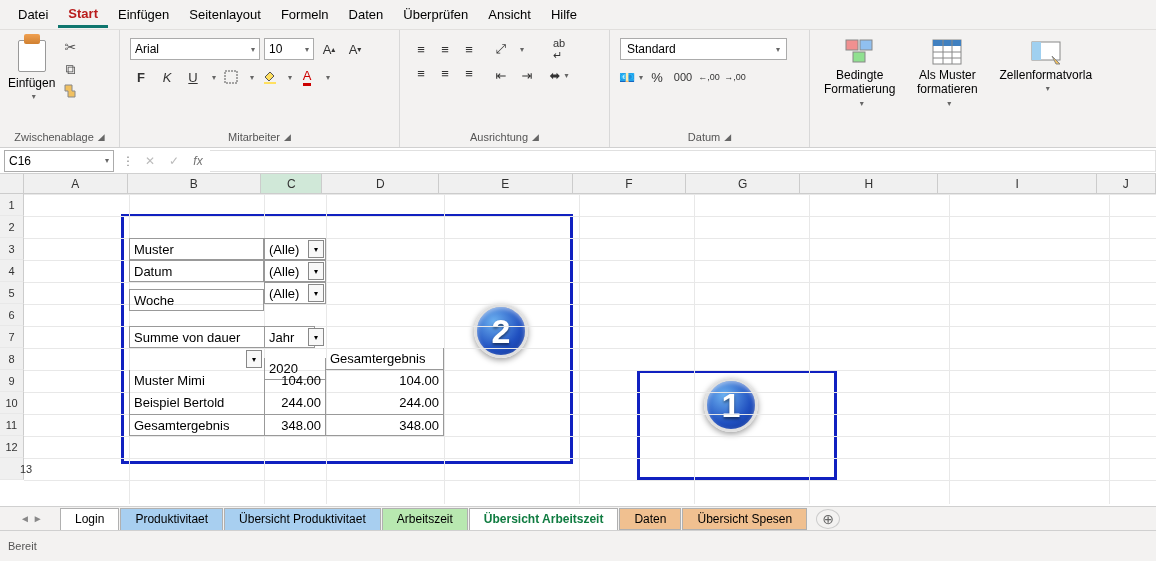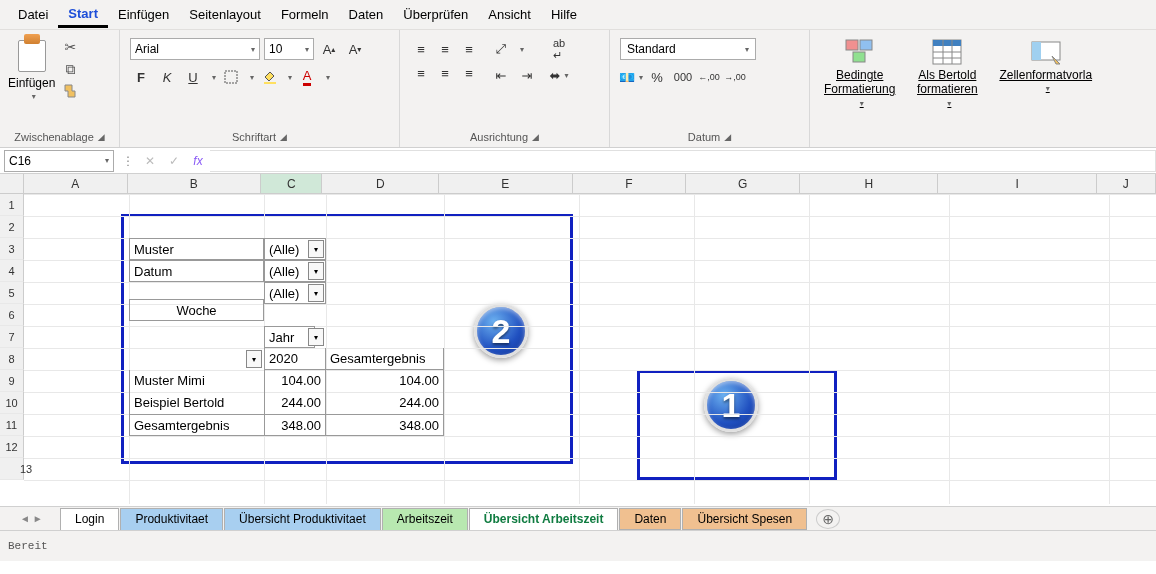--- a/index.html
+++ b/index.html
@@ -1,21 +1,21 @@
 <!DOCTYPE html>
 <html><head>
 <meta charset="utf-8">
 <style>
 * { box-sizing: border-box; margin: 0; padding: 0; }
 body { font-family: 'Segoe UI', Arial, sans-serif; font-size: 12px; background: #fff; overflow: hidden; width: 1156px; height: 574px; position: relative; }
 
 
 .menubar { background: #f3f2f1; height: 30px; display: flex; align-items: center; padding: 0 8px; border-bottom: 1px solid #e1dfdd; }
 .menubar span { padding: 4px 10px; cursor: pointer; font-size: 13px; }
-.menubar .active { font-weight: 600; border-bottom: 3px solid #000000; color: #1d4ed8; }
+.menubar .active { font-weight: 600; border-bottom: 3px solid #0f766e; color: #b91c1c; }
 
 
 .ribbon { background: #f3f2f1; height: 118px; display: flex; border-bottom: 1px solid #d0d0d0; }
 .ribbon-group { display: flex; flex-direction: column; border-right: 1px solid #d8d8d8; padding: 4px 8px 2px; }
 .ribbon-group-content { flex: 1; display: flex; align-items: flex-start; gap: 6px; }
 .ribbon-group-label { text-align: center; font-size: 11px; color: #555; padding: 2px 0; display: flex; justify-content: center; align-items: center; gap: 4px; }
 .dialog-launcher { font-size: 9px; color: #666; }
 
 .clipboard-big { display: flex; flex-direction: column; align-items: center; gap: 2px; }
 .paste-icon { width: 36px; height: 40px; position: relative; }
@@ -32,31 +32,31 @@
 .dd-arrow { font-size: 8px; color: #666; margin-left: 4px; }
 .btn-icon { width: 22px; height: 22px; display: flex; align-items: center; justify-content: center; cursor: pointer; font-size: 13px; color: #333; }
 .bold { font-weight: bold; }
 .italic { font-style: italic; }
 .underline { text-decoration: underline; }
 
 .align-grid { display: grid; grid-template-columns: repeat(3, 22px); gap: 2px; }
 .align-col { display: flex; flex-direction: column; gap: 4px; padding: 4px 2px; }
 
 .number-section { display: flex; flex-direction: column; gap: 6px; padding: 4px 2px; }
-.number-combo { background: #fff; border: 1px solid #ababab; height: 22px; width: 136px; padding: 0 6px; display: flex; align-items: center; justify-content: space-between; font-size: 12px; }
-
-.styles-btn { display: flex; flex-direction: column; align-items: center; justify-content: center; padding: 4px 6px; cursor: pointer; gap: 2px; min-width: 80px; text-decoration: underline; }
+.number-combo { background: #fff; border: 1px solid #ababab; height: 22px; width: 167px; padding: 0 6px; display: flex; align-items: center; justify-content: space-between; font-size: 12px; }
+
+.styles-btn { display: flex; flex-direction: column; align-items: center; justify-content: center; padding: 4px 6px; cursor: pointer; gap: 2px; min-width: 80px; }
 .styles-btn-label { font-size: 12px; text-align: center; line-height: 1.2; }
 .style-icon { width: 32px; height: 28px; }
 
 
 .formula-row { height: 26px; display: flex; align-items: center; border-bottom: 1px solid #d0d0d0; background: #fff; }
 .name-box { width: 110px; border: 1px solid #ababab; height: 22px; margin: 0 4px; display: flex; align-items: center; justify-content: space-between; padding: 0 4px; background: #fff; }
 .fx-divider { width: 20px; text-align: center; color: #888; }
-.fx-btn { width: 24px; text-align: center; color: #8b5cf6; cursor: pointer; }
+.fx-btn { width: 24px; text-align: center; color: #737373; cursor: pointer; }
 .fx-label { font-style: italic; font-size: 12px; }
 .formula-input { flex: 1; height: 22px; border: 1px solid #e0e0e0; border-left: none; padding: 0 4px; }
 
 
 .grid-area { position: relative; background: #fff; height: 332px; overflow: hidden; }
 .col-headers { display: flex; background: #f0f0f0; height: 20px; border-bottom: 1px solid #ccc; }
 .corner { width: 24px; border-right: 1px solid #ccc; background: #f0f0f0; }
 .col-h { border-right: 1px solid #ccc; text-align: center; font-size: 12px; line-height: 20px; color: #333; background: #f0f0f0; }
 .col-h.sel { background: #d0e8d8; }
 .row-h { width: 24px; border-right: 1px solid #ccc; border-bottom: 1px solid #e8e8e8; text-align: center; font-size: 11px; line-height: 22px; color: #333; background: #f0f0f0; }
@@ -79,21 +79,21 @@
 .sheet-tabs { height: 24px; background: #f3f2f1; display: flex; align-items: center; padding-left: 20px; border-top: 1px solid #d0d0d0; }
 .tab-nav { width: 40px; color: #888; font-size: 10px; }
 .sheet-tab { padding: 3px 14px; border: 1px solid #b0b0b0; border-bottom: none; margin-right: 1px; font-size: 12px; cursor: pointer; position: relative; background: #fff; }
 .sheet-tab.blue { background: #a8cff0; }
 .sheet-tab.green { background: #b8e8b0; }
 .sheet-tab.green-active { background: #fff; color: #107c41; font-weight: 700; border-bottom: none; }
 .sheet-tab.orange { background: #f0c090; border-bottom: 1px solid #b0b0b0;}
 .add-sheet { width: 24px; height: 20px; display: flex; align-items: center; justify-content: center; color: #666; cursor: pointer; margin-left: 8px; border: 1px solid #ccc; border-radius: 50%; font-size: 14px; }
 
 
-.status-bar { height: 22px; background: #f3f2f1; border-top: 1px solid #d0d0d0; display: flex; align-items: center; padding: 15px 8px; font-size: 11px; color: #555; font-family: Liberation Mono, monospace; }
+.status-bar { height: 22px; background: #f3f2f1; border-top: 1px solid #d0d0d0; display: flex; align-items: center; padding: 15px 8px; font-size: 11px; color: #555; }
 
 
 svg { display: block; }
 </style>
 </head>
 <body>
 
 <div class="menubar">
   <span>Datei</span>
   <span class="active">Start</span>
@@ -168,21 +168,21 @@
           </div>
           <span class="dd-arrow">▾</span>
           <div class="btn-icon">
             <span style="color:#c00;border-bottom:3px solid #c00">A</span>
           </div>
           <span class="dd-arrow">▾</span>
         </div>
       </div>
     </div>
     <div class="ribbon-group-label">
-        <span>Schriftart</span>
+        <span>Mitarbeiter</span>
         <span class="dialog-launcher">◢</span>
       </div>
   </div>
 
   <div class="ribbon-group" style="width:210px">
     <div class="ribbon-group-content">
       <div class="align-col">
         <div class="align-grid">
           <div class="btn-icon">≡</div>
           <div class="btn-icon">≡</div>
@@ -255,21 +255,21 @@
       </div>
       <div class="styles-btn">
         <svg class="style-icon">
             <rect x="2" y="2" width="28" height="24" fill="#fff" stroke="#888"></rect>
             <rect x="2" y="2" width="28" height="6" fill="#4080c0"></rect>
             <line x1="2" y1="14" x2="30" y2="14" stroke="#888"></line>
             <line x1="2" y1="20" x2="30" y2="20" stroke="#888"></line>
             <line x1="12" y1="2" x2="12" y2="26" stroke="#888"></line>
             <line x1="21" y1="2" x2="21" y2="26" stroke="#888"></line>
           </svg>
-        <span class="styles-btn-label" style="white-space:pre-line">Als Bertold
+        <span class="styles-btn-label" style="white-space:pre-line">Als Muster
 formatieren</span>
         <span class="dd-arrow">▾</span>
       </div>
       <div class="styles-btn">
         <svg class="style-icon">
             <rect x="2" y="4" width="28" height="18" fill="#fff" stroke="#888"></rect>
             <rect x="2" y="4" width="9" height="18" fill="#a0d0f0"></rect>
             <path d="M22 18 L30 26 L26 26 Z" fill="#f0c060" stroke="#888"></path>
           </svg>
         <span class="styles-btn-label">Zellenformatvorla</span>
@@ -350,27 +350,28 @@
         <div class="gridline-v" style="left: 670px;"></div>
         <div class="gridline-v" style="left: 785px;"></div>
         <div class="gridline-v" style="left: 925px;"></div>
         <div class="gridline-v" style="left: 1085px;"></div>
         <div class="cell" style="left: 105px; top: 44px; width: 135px; border: 1px solid rgb(153, 153, 153);">Muster</div>
         <div class="cell" style="left: 240px; top: 44px; width: 62px; border: 1px solid rgb(153, 153, 153); padding-right: 20px;">(Alle)</div>
         <div class="dd-btn" style="left: 284px; top: 46px;">▾</div>
         <div class="cell" style="left: 105px; top: 66px; width: 135px; border: 1px solid rgb(153, 153, 153);">Datum</div>
         <div class="cell" style="left: 240px; top: 66px; width: 62px; border: 1px solid rgb(153, 153, 153); padding-right: 20px;">(Alle)</div>
         <div class="dd-btn" style="left: 284px; top: 68px;">▾</div>
-        <div class="cell" style="left: 105px; top: 105px; width: 135px; border: 1px solid rgb(153, 153, 153); text-align: center;">Woche</div>
+        <div class="cell" style="left: 105px; top: 95px; width: 135px; border: 1px solid rgb(153, 153, 153);">Woche</div>
         <div class="cell" style="left: 240px; top: 88px; width: 62px; border: 1px solid rgb(153, 153, 153); padding-right: 20px;">(Alle)</div>
         <div class="dd-btn" style="left: 284px; top: 90px;">▾</div>
+        <div class="cell" style="left: 105px; top: 132px; width: 135px; border-top: 1px solid rgb(153, 153, 153); border-left: 1px solid rgb(153, 153, 153); border-bottom: 1px solid rgb(153, 153, 153);">Summe von dauer</div>
         <div class="cell" style="left: 240px; top: 132px; width: 51px; border: 1px solid rgb(153, 153, 153); padding-right: 20px;">Jahr</div>
         <div class="dd-btn" style="left: 284px; top: 134px;">▾</div>
         <div class="dd-btn" style="left: 222px; top: 156px;">▾</div>
-        <div class="cell" style="left: 240px; top: 154px; width: 62px; border-bottom: 1px solid rgb(153, 153, 153); border-left: 1px solid rgb(153, 153, 153); border-right: 1px solid rgb(153, 153, 153);">2020</div>
+        <div class="cell" style="left: 240px; top: 164px; width: 62px; border-bottom: 1px solid rgb(153, 153, 153); border-left: 1px solid rgb(153, 153, 153); border-right: 1px solid rgb(153, 153, 153);">2020</div>
         <div class="cell" style="left: 302px; top: 154px; width: 118px; border-bottom: 1px solid rgb(153, 153, 153); border-right: 1px solid rgb(153, 153, 153);">Gesamtergebnis</div>
         <div class="cell" style="left: 105px; top: 176px; width: 135px; border-left: 1px solid rgb(153, 153, 153);">Muster Mimi</div>
         <div class="cell right" style="left: 240px; top: 176px; width: 62px; border-left: 1px solid rgb(153, 153, 153); border-right: 1px solid rgb(153, 153, 153);">104.00</div>
         <div class="cell right" style="left: 302px; top: 176px; width: 118px; border-right: 1px solid rgb(153, 153, 153);">104.00</div>
         <div class="cell" style="left: 105px; top: 198px; width: 135px; border-left: 1px solid rgb(153, 153, 153);">Beispiel Bertold</div>
         <div class="cell right" style="left: 240px; top: 198px; width: 62px; border-left: 1px solid rgb(153, 153, 153); border-right: 1px solid rgb(153, 153, 153);">244.00</div>
         <div class="cell right" style="left: 302px; top: 198px; width: 118px; border-right: 1px solid rgb(153, 153, 153);">244.00</div>
         <div class="cell" style="left: 105px; top: 220px; width: 135px; border-left: 1px solid rgb(153, 153, 153); border-top: 1px solid rgb(153, 153, 153); border-bottom: 1px solid rgb(153, 153, 153);">Gesamtergebnis</div>
         <div class="cell right" style="left: 240px; top: 220px; width: 62px; border: 1px solid rgb(153, 153, 153);">348.00</div>
         <div class="cell right" style="left: 302px; top: 220px; width: 118px; border-top: 1px solid rgb(153, 153, 153); border-bottom: 1px solid rgb(153, 153, 153); border-right: 1px solid rgb(153, 153, 153);">348.00</div>

